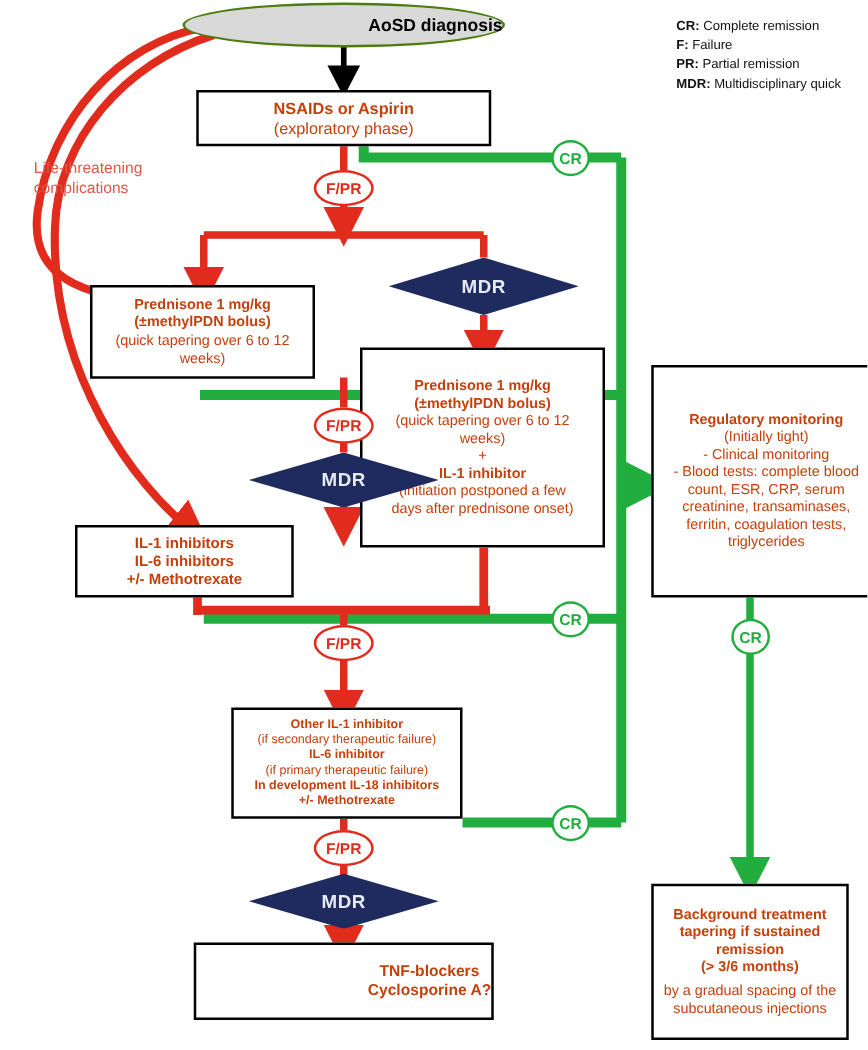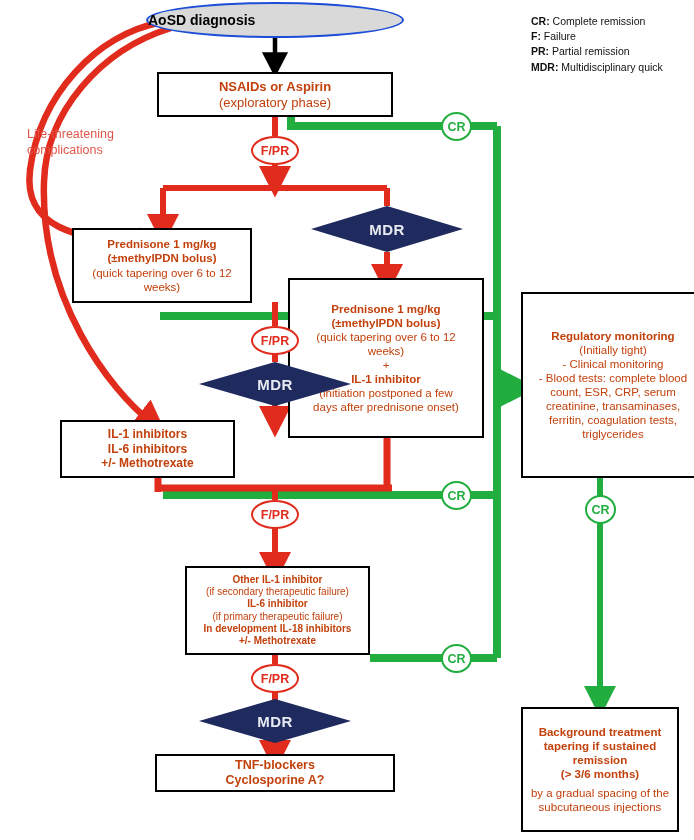--- a/index.html
+++ b/index.html
@@ -7,36 +7,36 @@
   #canvas{position:relative;width:694px;height:840px;overflow:hidden;background:#fff;}
   #svg-layer{position:absolute;left:0;top:0;width:694px;height:840px;}
 
   .node{position:absolute;box-sizing:border-box;display:flex;flex-direction:column;
         align-items:center;justify-content:center;text-align:center;color:#c2410c;}
   .boxnode{border:2px solid #000;background:#fff;}
   .boxnode .ln{line-height:1.22;}
   .b{font-weight:bold;}
   .n{font-weight:normal;}
 
-  .ellipse-node{position:absolute;border:2px solid #1d4ed8;background:#d9d9d9;border-radius:50%;
-       display:flex;align-items:center;justify-content:flex-start;text-align:center;
+  .ellipse-node{position:absolute;border:2px solid #4d7c0f;background:#d9d9d9;border-radius:50%;
+       display:flex;align-items:center;justify-content:flex-end;text-align:center;
        font-weight:bold;color:#000;box-sizing:border-box;}
 
   .diamond{position:absolute;display:flex;align-items:center;justify-content:center;}
   .diamond .dshape{position:absolute;left:0;top:0;width:100%;height:100%;
        background:#1f2a5e;clip-path:polygon(50% 0,100% 50%,50% 100%,0 50%);}
   .diamond .dlabel{position:relative;color:#e8eaf2;font-weight:bold;letter-spacing:.5px;}
 
   .token{position:absolute;border-radius:50%;background:#fff;box-sizing:border-box;
        display:flex;align-items:center;justify-content:center;font-weight:bold;}
   .token.fpr{border:2.5px solid #e02b1d;color:#e02b1d;}
   .token.cr{border:2.5px solid #22ad3f;color:#22ad3f;}
 
   .freetext{position:absolute;color:#e0574a;line-height:1.25;}
-  .legend{position:absolute;color:#111;line-height:1.45;}
+  .legend{position:absolute;color:#111;line-height:1.45;margin-left:10px;}
   .legend .key{font-weight:bold;}
   .legend-row{white-space:nowrap;}
 </style>
 </head>
 <body>
 
 <div id="canvas">
 
   <svg id="svg-layer" viewBox="0 0 694 840" xmlns="http://www.w3.org/2000/svg">
     <defs>
@@ -189,21 +189,21 @@
     <div>
         <div class="ln b">Other IL-1 inhibitor</div>
         <div class="ln n">(if secondary therapeutic failure)</div>
         <div class="ln b">IL-6 inhibitor</div>
         <div class="ln n">(if primary therapeutic failure)</div>
         <div class="ln b">In development IL-18 inhibitors</div>
         <div class="ln b">+/- Methotrexate</div>
       </div>
   </div>
 
-  <div class="node boxnode" style="left:155px;top:754px;width:240px;height:38px;font-size:12.5px;">
+  <div class="node boxnode" style="left:155px;top:754px;width:240px;height:62px;font-size:12.5px;align-items:flex-end;">
     <div>
         <div class="ln b">TNF-blockers</div>
         <div class="ln b">Cyclosporine A?</div>
       </div>
   </div>
 
   <div class="node boxnode" style="left:521px;top:292px;width:184px;height:186px;font-size:11.5px;">
     <div>
         <div class="ln b">Regulatory monitoring</div>
         <div class="ln n">(Initially tight)</div>

